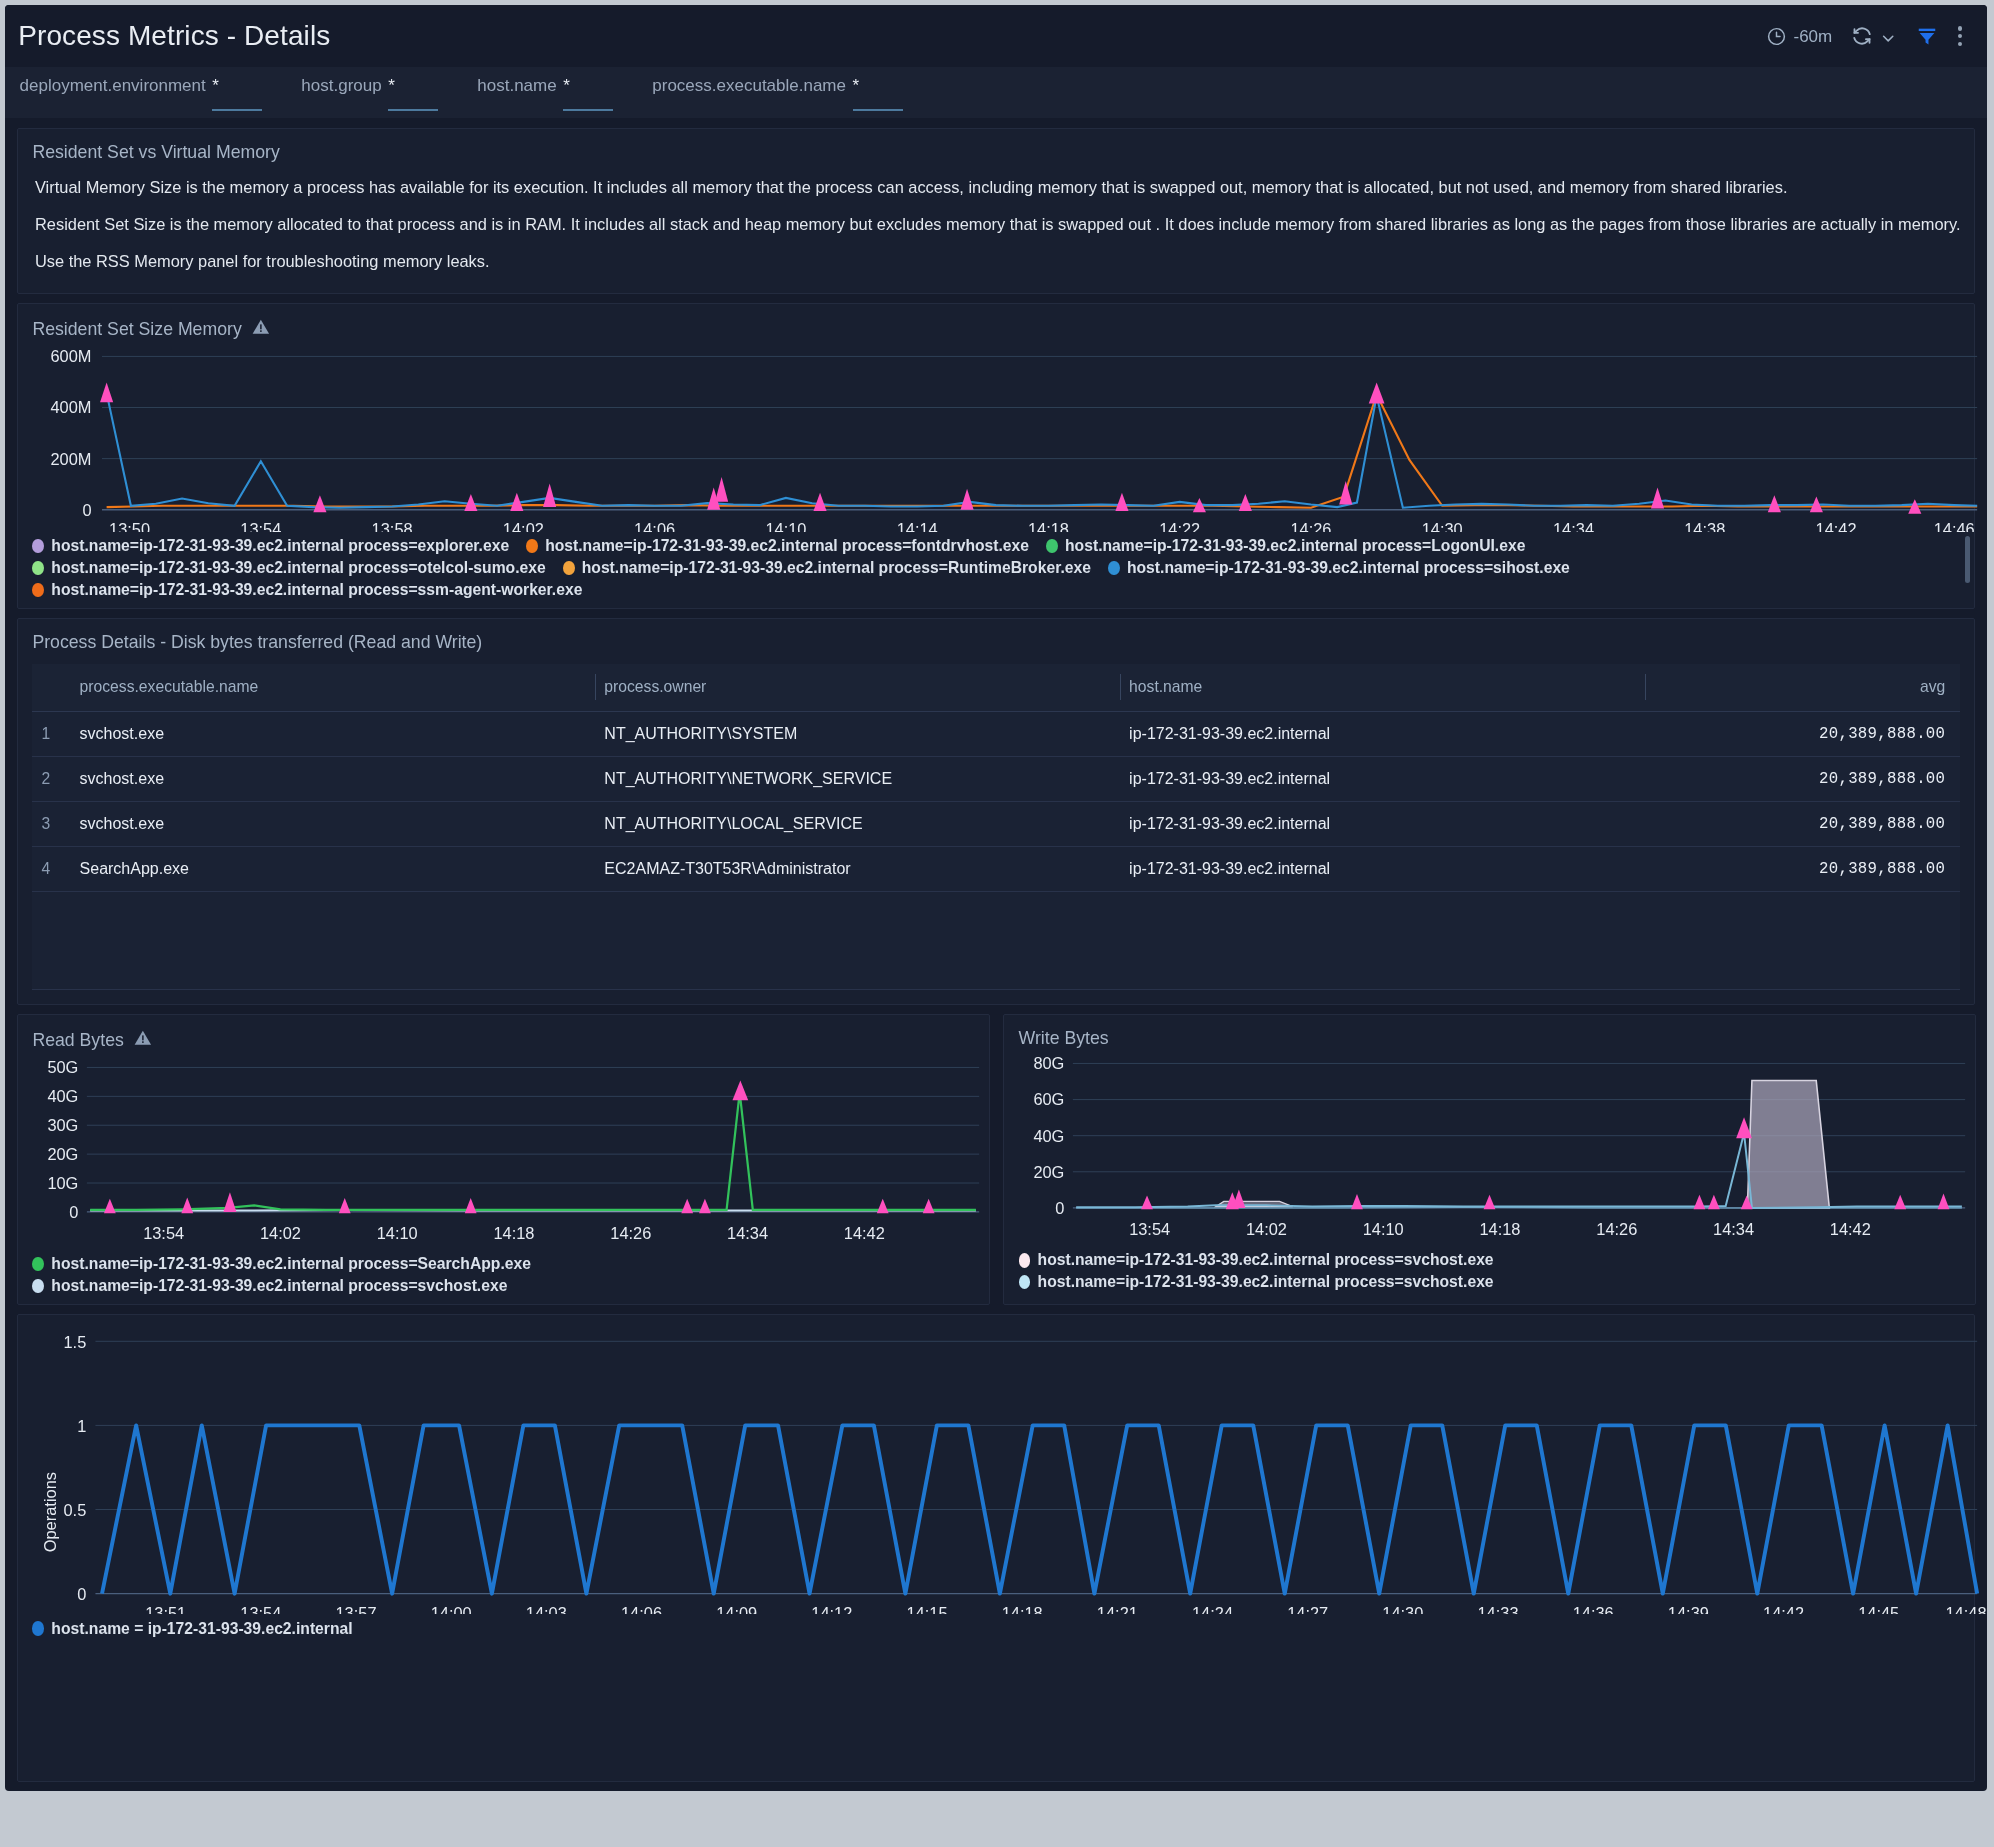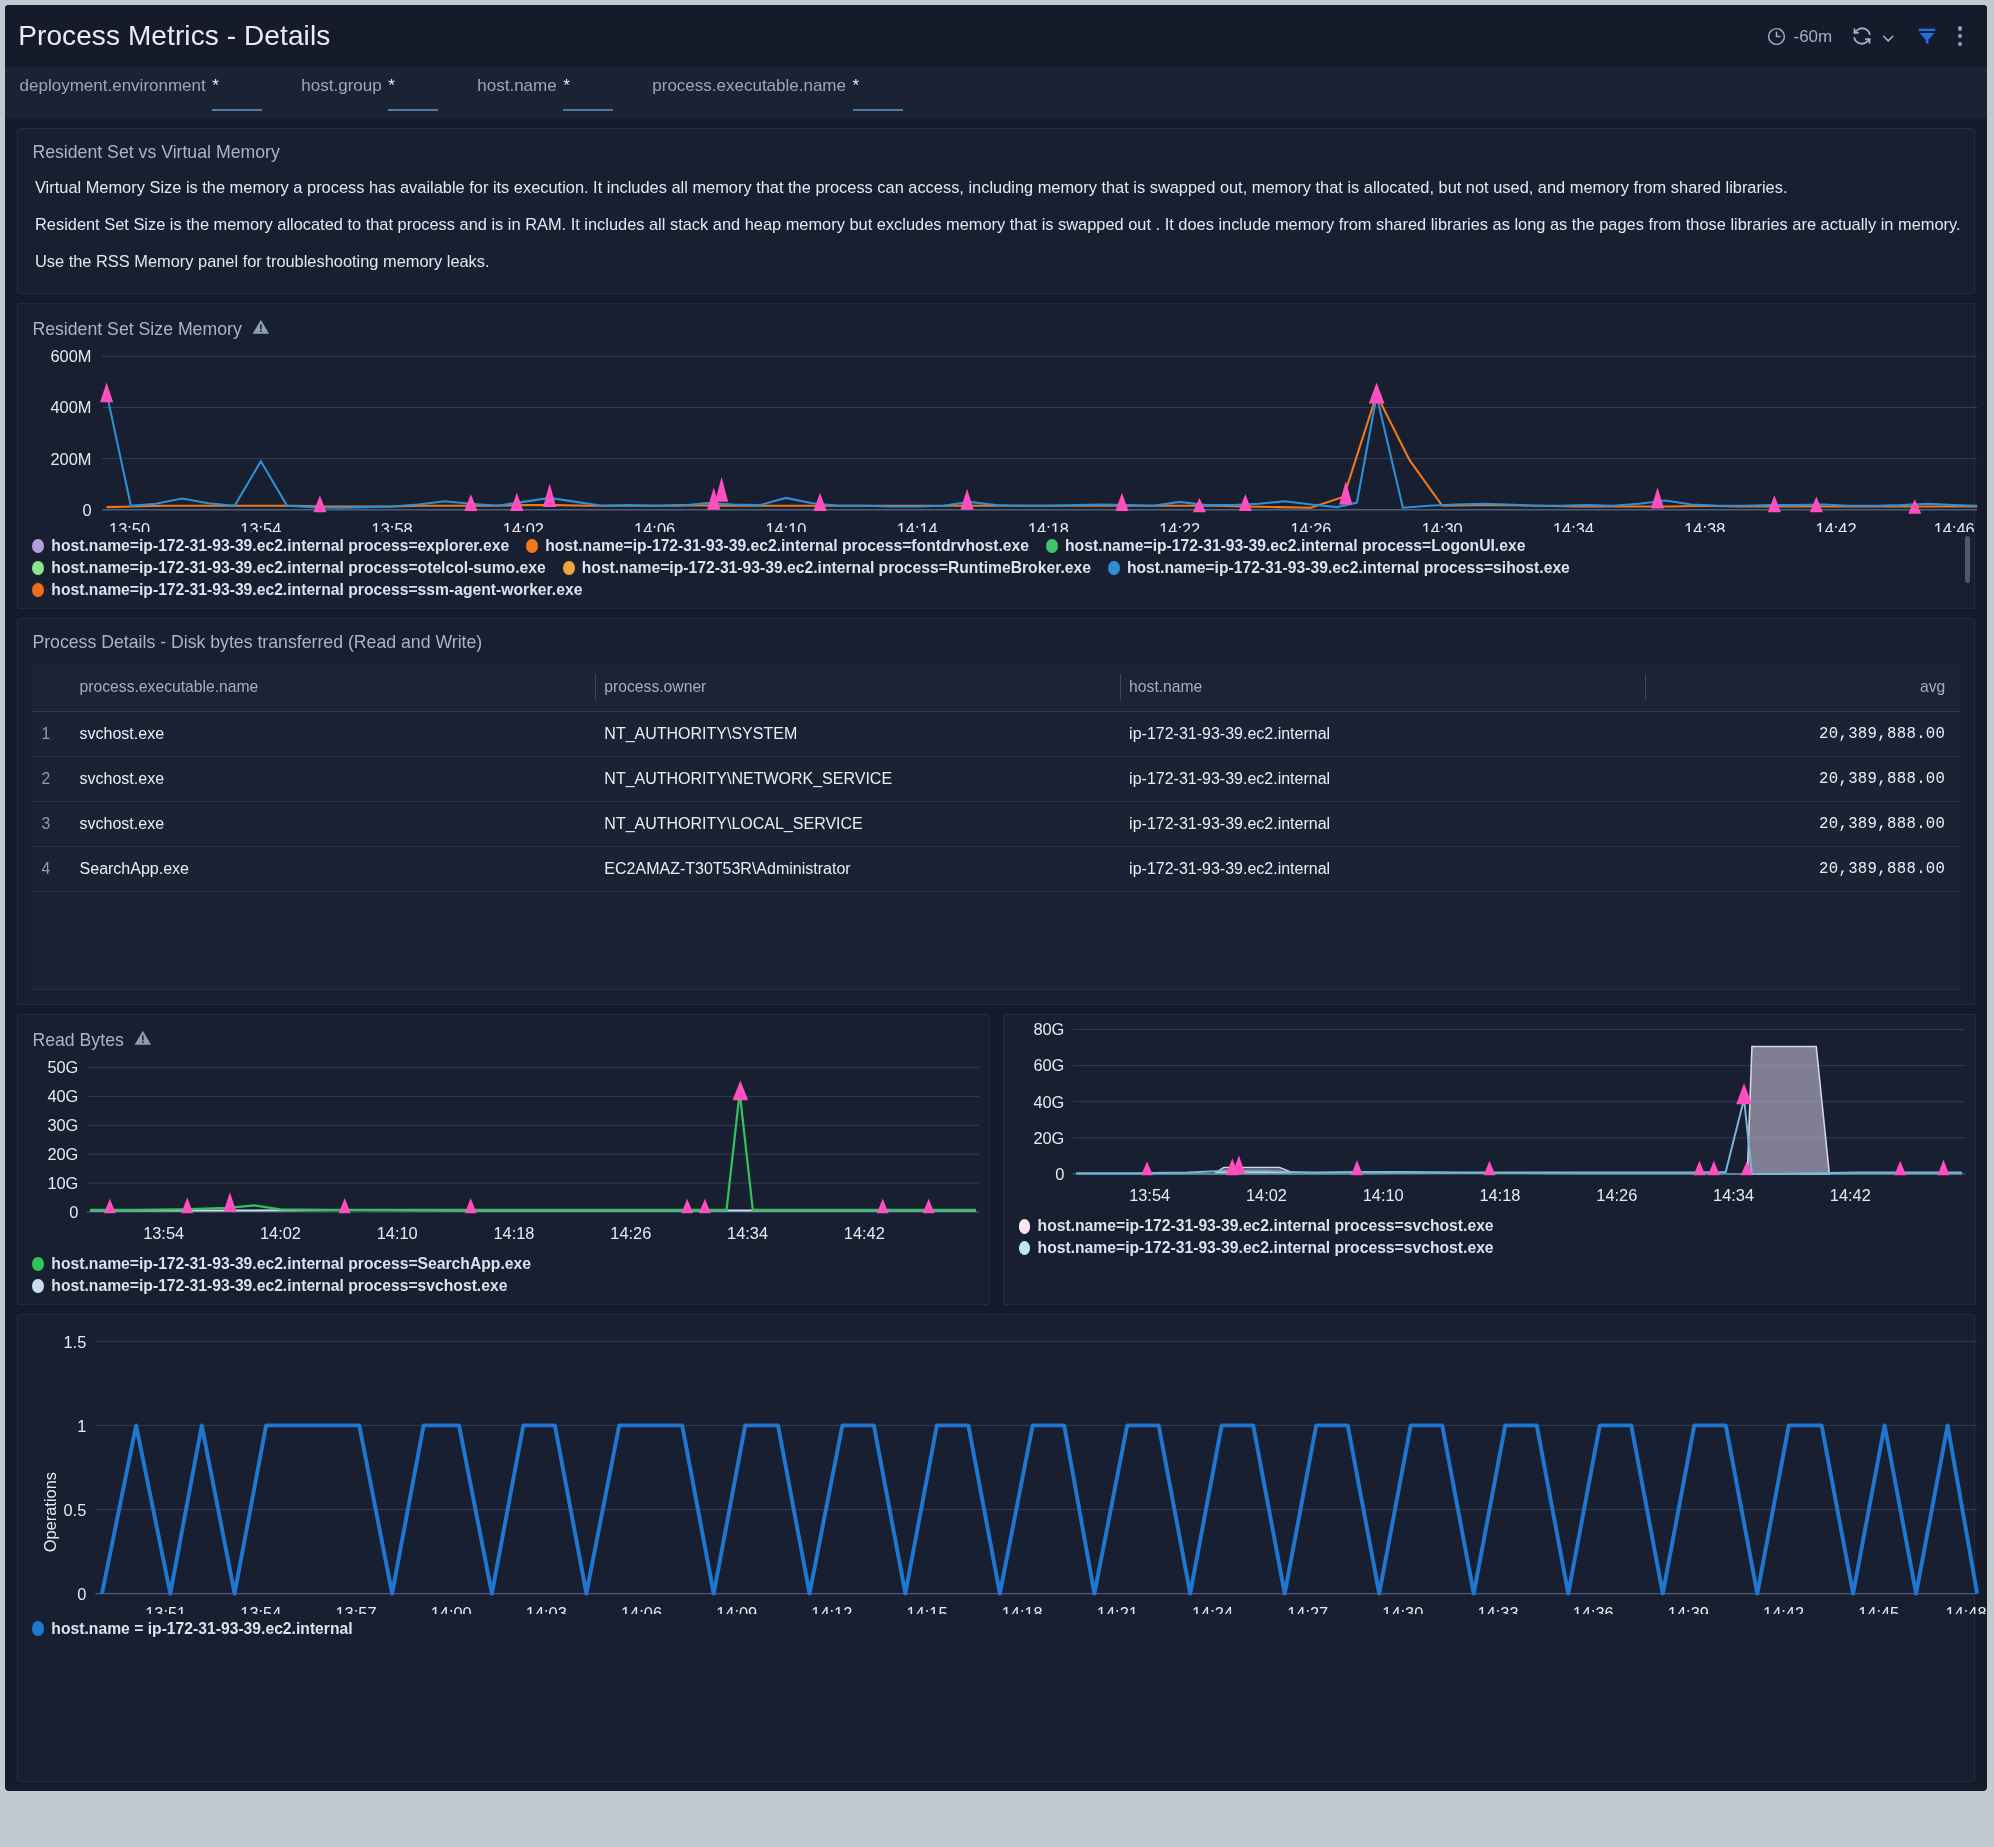--- a/index.html
+++ b/index.html
@@ -514,20 +514,23 @@
             <span>host.name=ip-172-31-93-39.ec2.internal process=SearchApp.exe</span>
           </div>
           <div class="legend-item">
             <span class="legend-dot" style="background:#c8def0"></span>
             <span>host.name=ip-172-31-93-39.ec2.internal process=svchost.exe</span>
           </div>
         </div>
       </div>
 
       <div class="panel">
+        <div class="panel-title">
+          <span>Write Bytes</span>
+        </div>
         <div class="chart-wrap">
           <svg class="chart" width="971" height="197" viewBox="0 0 1480 300" preserveAspectRatio="none">
             <line class="gridline" x1="105" y1="22" x2="1465" y2="22"></line>
             <line class="gridline" x1="105" y1="77" x2="1465" y2="77"></line>
             <line class="gridline" x1="105" y1="132" x2="1465" y2="132"></line>
             <line class="gridline" x1="105" y1="187" x2="1465" y2="187"></line>
             <line class="axisline" x1="105" y1="242" x2="1465" y2="242"></line>
             <text class="ytick" x="92" y="31">80G</text>
             <text class="ytick" x="92" y="86">60G</text>
             <text class="ytick" x="92" y="141">40G</text>

